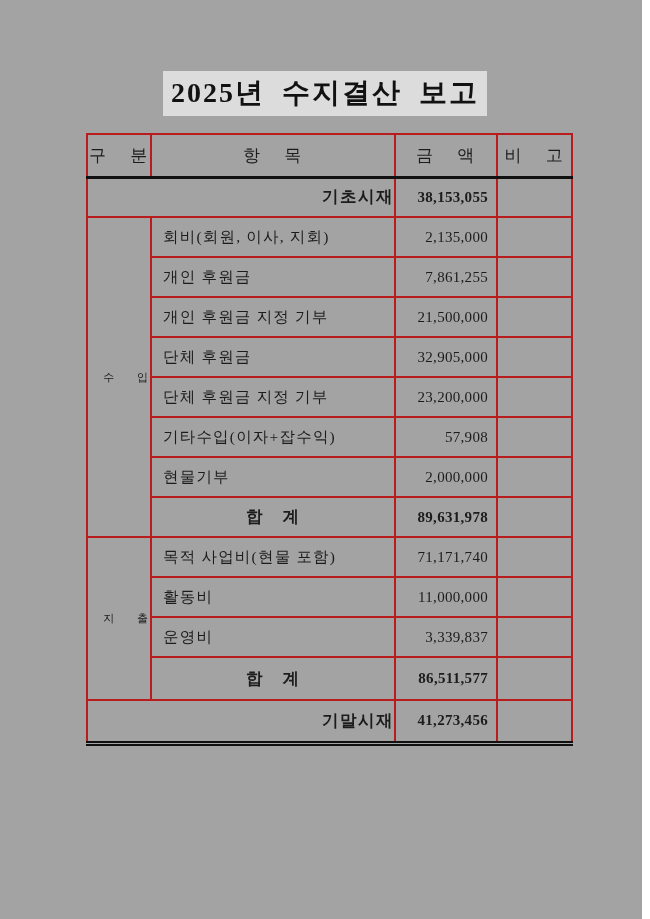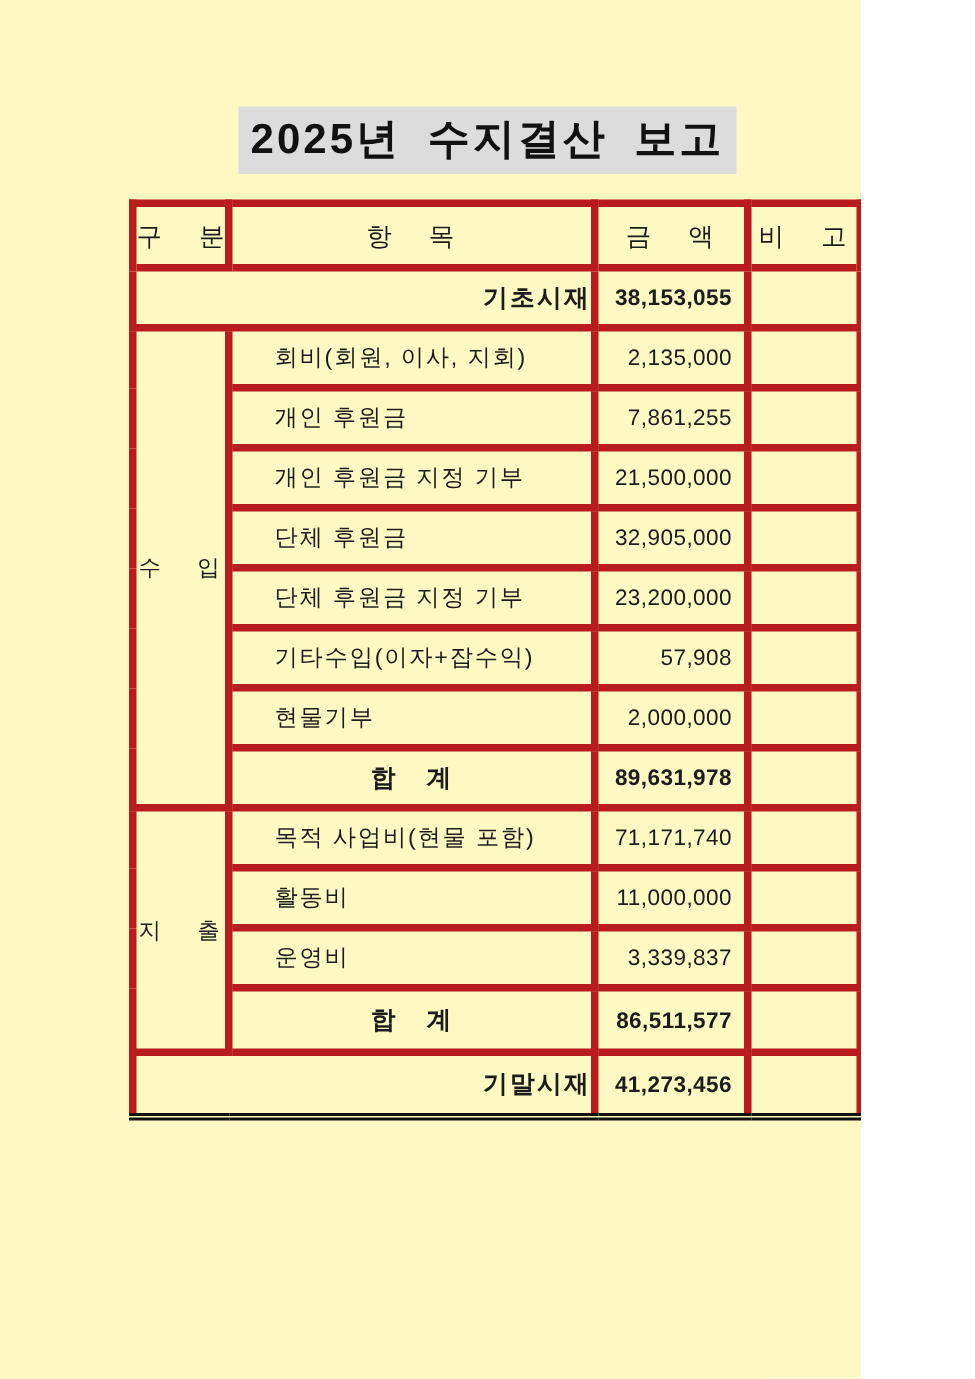--- a/index.html
+++ b/index.html
@@ -1,22 +1,22 @@
 <!DOCTYPE html>
 <html><head>
 <meta charset="utf-8">
 <style>
   * { margin: 0; padding: 0; box-sizing: border-box; }
   html, body { background: #ffffff; }
   .page {
     position: relative;
-    width: 574px;
+    width: 642px;
     height: 919px;
-    background: #fef9c3;
-    font-family: Liberation Sans, sans-serif;
+    background: #a3a3a3;
+    font-family: Liberation Serif, serif;
     color: #1c1c1c;
     overflow: hidden;
   }
   .title-wrap {
     position: absolute;
     top: 71px;
     left: 0;
     width: 650px;
     text-align: center;
   }
@@ -37,60 +37,60 @@
     width: 485px;
     border-collapse: collapse;
     table-layout: fixed;
   }
   col.c-cat  { width: 64px; }
   col.c-item { width: 244px; }
   col.c-amt  { width: 102px; }
   col.c-note { width: 75px; }
   table.report { border: 2px solid #222222; }
   th, td {
-    border: 5px solid #b91c1c;
+    border: 2px solid #b91c1c;
     font-weight: normal;
     font-size: 15.5px;
     vertical-align: middle;
     overflow: hidden;
     white-space: nowrap;
   }
   tr.h-row   { height: 43px; }
   tr.b-row   { height: 40px; }
   tr.tall-row{ height: 43px; }
   tr.h-row th {
     border-bottom: 3px solid #111111;
     font-size: 17px;
     letter-spacing: 2px;
     word-spacing: 16px;
     text-align: center;
   }
   tr.last-row td { border-bottom: 5px double #111111; margin-left: 20px; }
   .group-cell {
-    text-align: center;
-    font-size: 15px;
+    text-align: right;
+    font-size: 11px;
     letter-spacing: 2px;
     word-spacing: 16px;
   }
   .merged-label {
     text-align: right;
     font-weight: bold;
     font-size: 16.5px;
     letter-spacing: 1.5px;
   }
   .total-label {
     text-align: center;
     font-weight: bold;
     font-size: 16.5px;
     letter-spacing: 1px;
     word-spacing: 14px;
   }
   .item-cell {
     text-align: left;
-    padding-left: 28px;
+    padding-left: 11px;
     letter-spacing: 1.2px;
   }
   .amount-cell {
     text-align: right;
     padding-right: 8px;
     font-size: 15px;
     letter-spacing: 0.3px;
   }
   .amount-bold { font-weight: bold; }
   .note-cell { }

